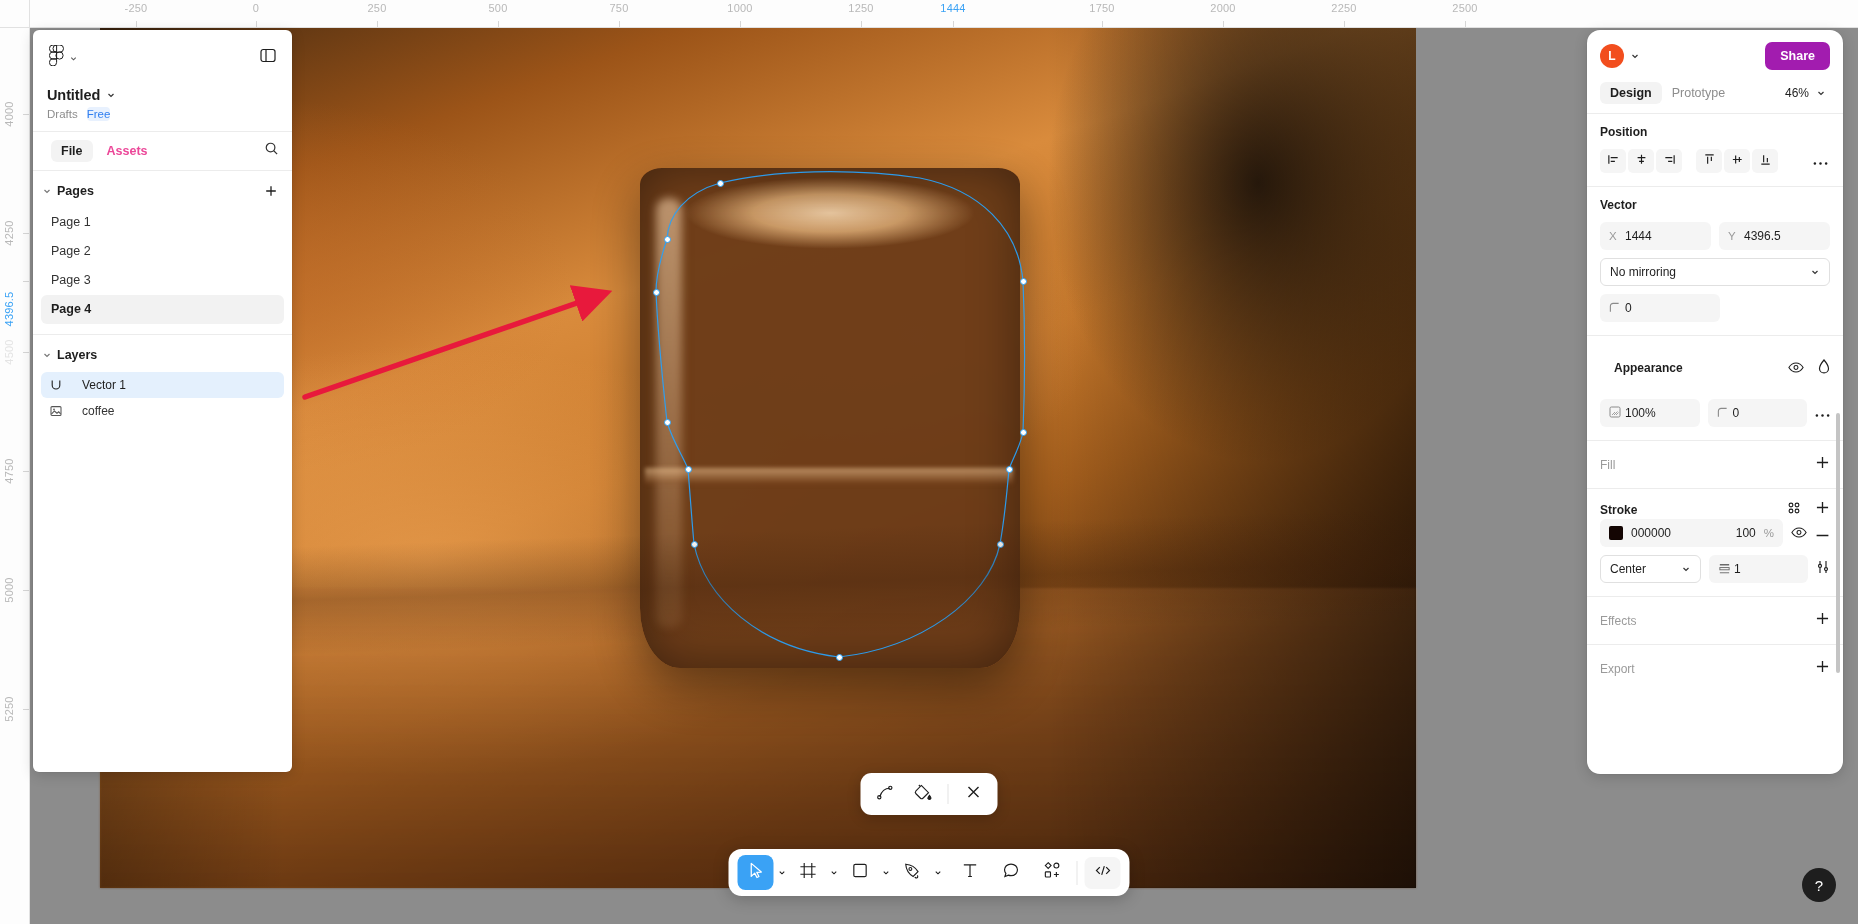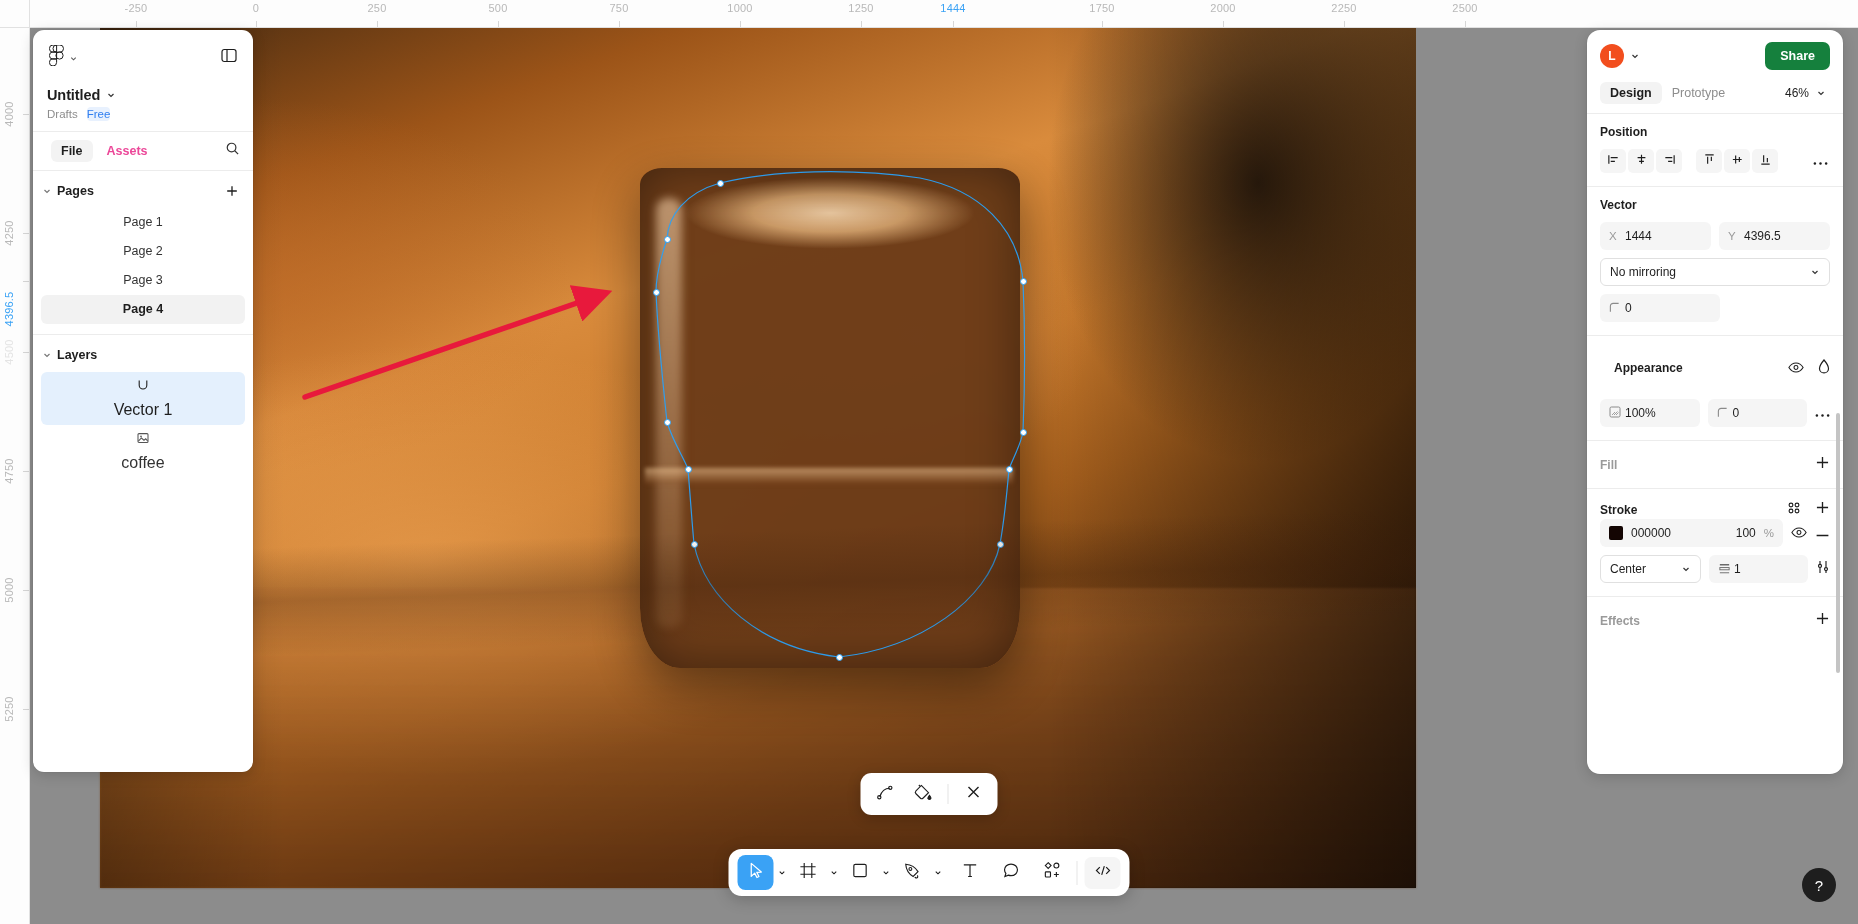--- a/index.html
+++ b/index.html
@@ -96,24 +96,24 @@
   
   .vec-svg { position: absolute; left: 0; top: 0; width: 1316px; height: 860px; overflow: visible; }
   .vtx {
     position: absolute; width: 7px; height: 7px; margin-left: -3.5px; margin-top: -3.5px;
     background: #fff; border: 1.5px solid #2aa0f5; border-radius: 50%;
   }
   .arrow-svg { position: absolute; left: 0; top: 0; width: 1316px; height: 860px; overflow: visible; }
 
   
   .left-panel {
-    position: absolute; left: 33px; top: 30px; width: 220px; height: 742px;
-    background: #fff; border-radius: 11px;
+    position: absolute; left: 33px; top: 30px; width: 259px; height: 742px;
+    background: #fff; border-radius: 6px;
     box-shadow: 0 3px 14px rgba(0,0,0,.16), 0 0 0 .5px rgba(0,0,0,.06);
-    z-index: 40; display: flex; flex-direction: column; overflow: hidden; text-align: center;
+    z-index: 40; display: flex; flex-direction: column; overflow: hidden;
   }
   .lp-top { padding: 13px 14px 10px 14px; }
   .lp-row1 { display: flex; align-items: center; justify-content: space-between; }
   .figma-logo { display: flex; align-items: center; gap: 5px; cursor: pointer; padding: 2px; }
   .panel-toggle { cursor: pointer; padding: 2px; }
   .file-title { display: flex; align-items: center; gap: 6px; margin-top: 14px; }
   .file-title-text { font-size: 14.5px; font-weight: 700; color: #1e1e1e; letter-spacing: -.1px; }
   .lp-meta { display: flex; align-items: center; gap: 9px; margin-top: 3px; }
   .lp-drafts { font-size: 11.5px; color: #8d8d8d; }
   .lp-free {
@@ -140,58 +140,58 @@
   .section-head .plus { margin-left: auto; cursor: pointer; display: flex; padding: 2px; }
   .page-list { padding: 0 8px 8px 8px; }
   .page-item {
     font-size: 12.5px; color: #333; padding: 6px 10px; border-radius: 6px;
     cursor: pointer; line-height: 17px;
   }
   .page-item.active { background: #f2f2f2; color: #1e1e1e; font-weight: 700; }
   .divider { height: 1px; background: #ececec; margin: 2px 0 0 0; }
   .layer-list { padding: 0 8px; }
   .layer-item {
-    display: flex; align-items: center; gap: 9px;
-    font-size: 16px; color: #333; padding: 6px 8px; border-radius: 6px; cursor: pointer; flex-direction: column;
+    display: flex; align-items: center; gap: 19px;
+    font-size: 12px; color: #333; padding: 6px 8px; border-radius: 6px; cursor: pointer;
   }
   .layer-item.selected { background: #e4f0fd; color: #1e1e1e; }
   .layer-icon { width: 14px; height: 14px; display: flex; align-items: center; justify-content: center; flex: 0 0 auto; }
 
   
   .right-panel {
     position: absolute; right: 15px; top: 30px; width: 256px; height: 744px;
     background: #fff; border-radius: 13px;
     box-shadow: 0 3px 14px rgba(0,0,0,.16), 0 0 0 .5px rgba(0,0,0,.06);
     z-index: 40; display: flex; flex-direction: column; overflow: hidden;
   }
   .rp-top { padding: 12px 13px 0 13px; }
   .rp-row1 { display: flex; align-items: center; }
   .avatar {
     width: 24px; height: 24px; border-radius: 50%; background: #f24e1e;
     color: #fff; font-size: 12px; font-weight: 700;
     display: flex; align-items: center; justify-content: center; cursor: pointer;
   }
   .avatar-caret { margin-left: 6px; cursor: pointer; display: flex; }
   .share-btn {
-    margin-left: auto; background: #15803d; color: #fff; border: none;
+    margin-left: auto; background: #a21caf; color: #fff; border: none;
     font-family: "Liberation Sans", sans-serif;
     font-size: 12.5px; font-weight: 700; padding: 7px 15px; border-radius: 7px; cursor: pointer;
   }
   .rp-row2 { display: flex; align-items: center; margin-top: 12px; padding-bottom: 9px; }
   .rp-tab {
     font-size: 12.5px; color: #8d8d8d; padding: 4px 10px; border-radius: 6px; cursor: pointer;
   }
   .rp-tab.active { color: #1e1e1e; font-weight: 700; background: #f3f3f3; }
   .zoom-box { margin-left: auto; display: flex; align-items: center; gap: 7px; cursor: pointer; padding-right: 4px; }
   .zoom-val { font-size: 12px; color: #1e1e1e; }
   .rp-body { flex: 1; overflow: hidden; position: relative; }
   .rp-sec { border-top: 1px solid #ececec; padding: 11px 13px 13px 13px; }
   .rp-sec.first { border-top: 1px solid #ececec; }
   .rp-sec-title { font-size: 12px; font-weight: 700; color: #1e1e1e; margin-bottom: 10px; }
-  .rp-sec-title.muted { color: #9a9a9a; font-weight: 700; margin-bottom: 0; }
+  .rp-sec-title.muted { color: #9a9a9a; font-weight: 400; margin-bottom: 0; }
   .rp-sec-head { display: flex; align-items: center; }
   .rp-sec-head .icons { margin-left: auto; display: flex; align-items: center; gap: 14px; }
   .align-row { display: flex; align-items: center; gap: 2px; }
   .align-btn {
     width: 26px; height: 24px; border-radius: 5px; background: #f5f5f5;
     display: flex; align-items: center; justify-content: center; cursor: pointer;
   }
   .align-gap { width: 10px; }
   .dots { margin-left: auto; cursor: pointer; display: flex; padding: 0 2px; }
   .field-row { display: flex; gap: 8px; align-items: center; }
@@ -723,20 +723,33 @@
             <span class="ico-btn">
               <span>
                 <svg width="15" height="15" viewBox="0 0 14 14" fill="none" stroke="#1e1e1e" stroke-width="1.25">
                   <path d="M7 1.8 V12.2 M1.8 7 H12.2"></path>
                 </svg></span>
             </span>
           </span>
         </div>
       </div>
 
+      <div class="rp-sec" style="padding-top:14px;padding-bottom:14px;">
+        <div class="rp-sec-head">
+          <span class="rp-sec-title muted">Export</span>
+          <span class="icons">
+            <span class="ico-btn">
+              <span>
+                <svg width="15" height="15" viewBox="0 0 14 14" fill="none" stroke="#1e1e1e" stroke-width="1.25">
+                  <path d="M7 1.8 V12.2 M1.8 7 H12.2"></path>
+                </svg></span>
+            </span>
+          </span>
+        </div>
+      </div>
 
       <div class="scroll-track"></div>
     </div>
   </div>
 
   <div class="path-toolbar">
     <div class="pt-btn">
       <span>
         <svg width="19" height="19" viewBox="0 0 20 20" fill="none" stroke="#1e1e1e" stroke-width="1.25">
           <path d="M4.5 14.5 C6.5 8 10 5.5 15 5.5"></path>

